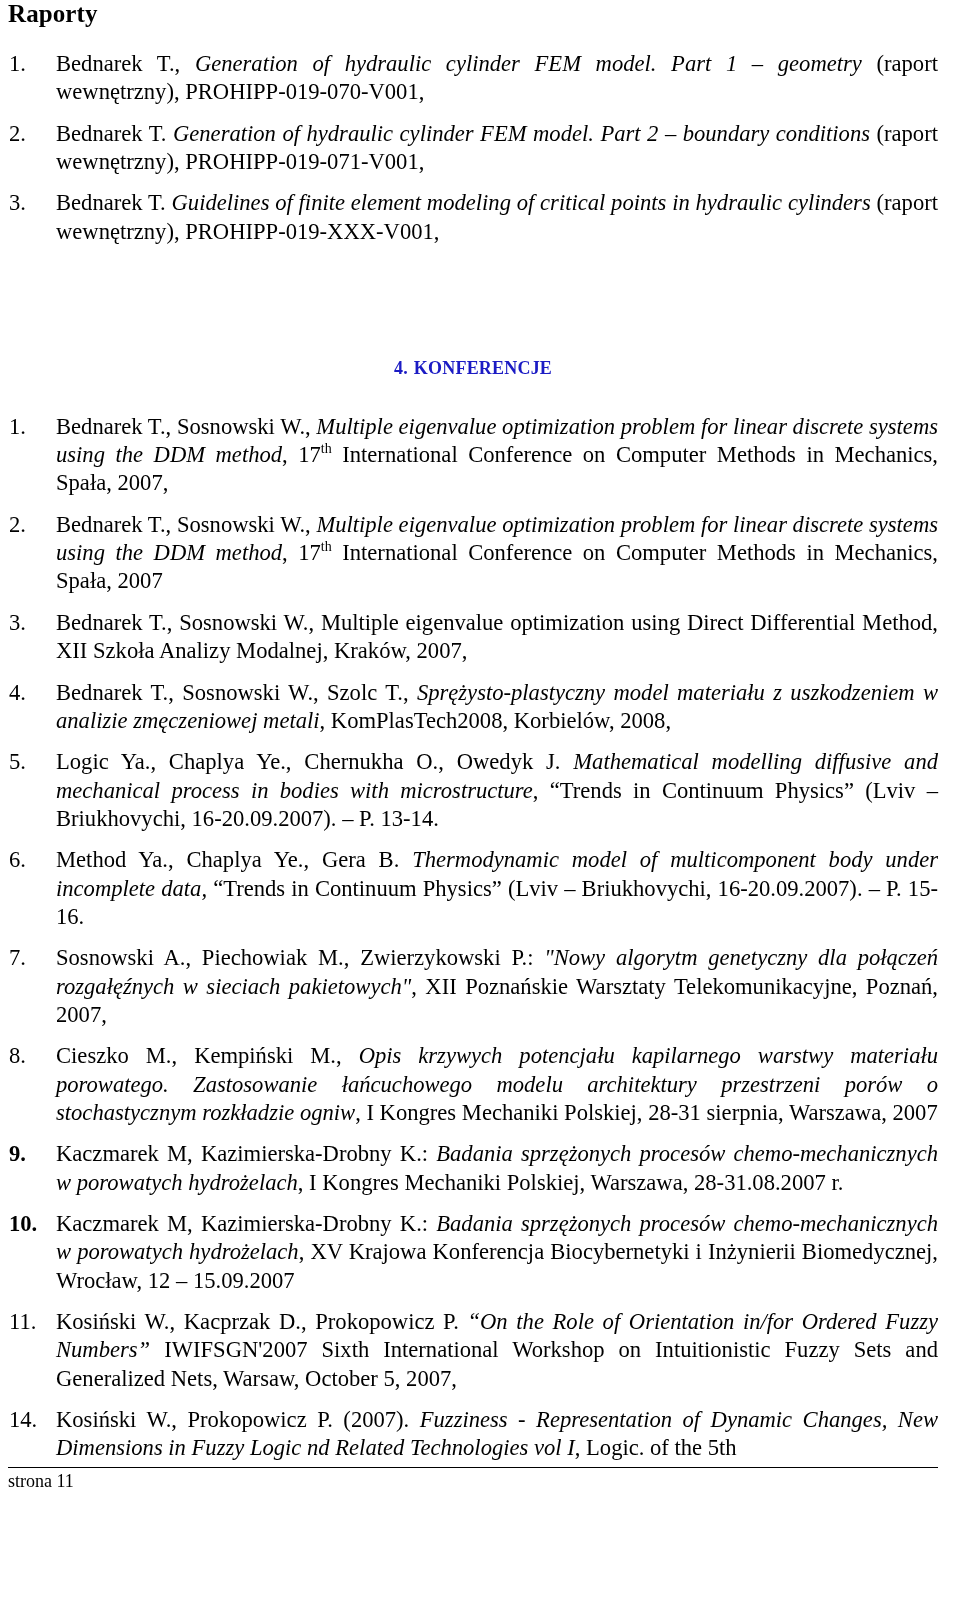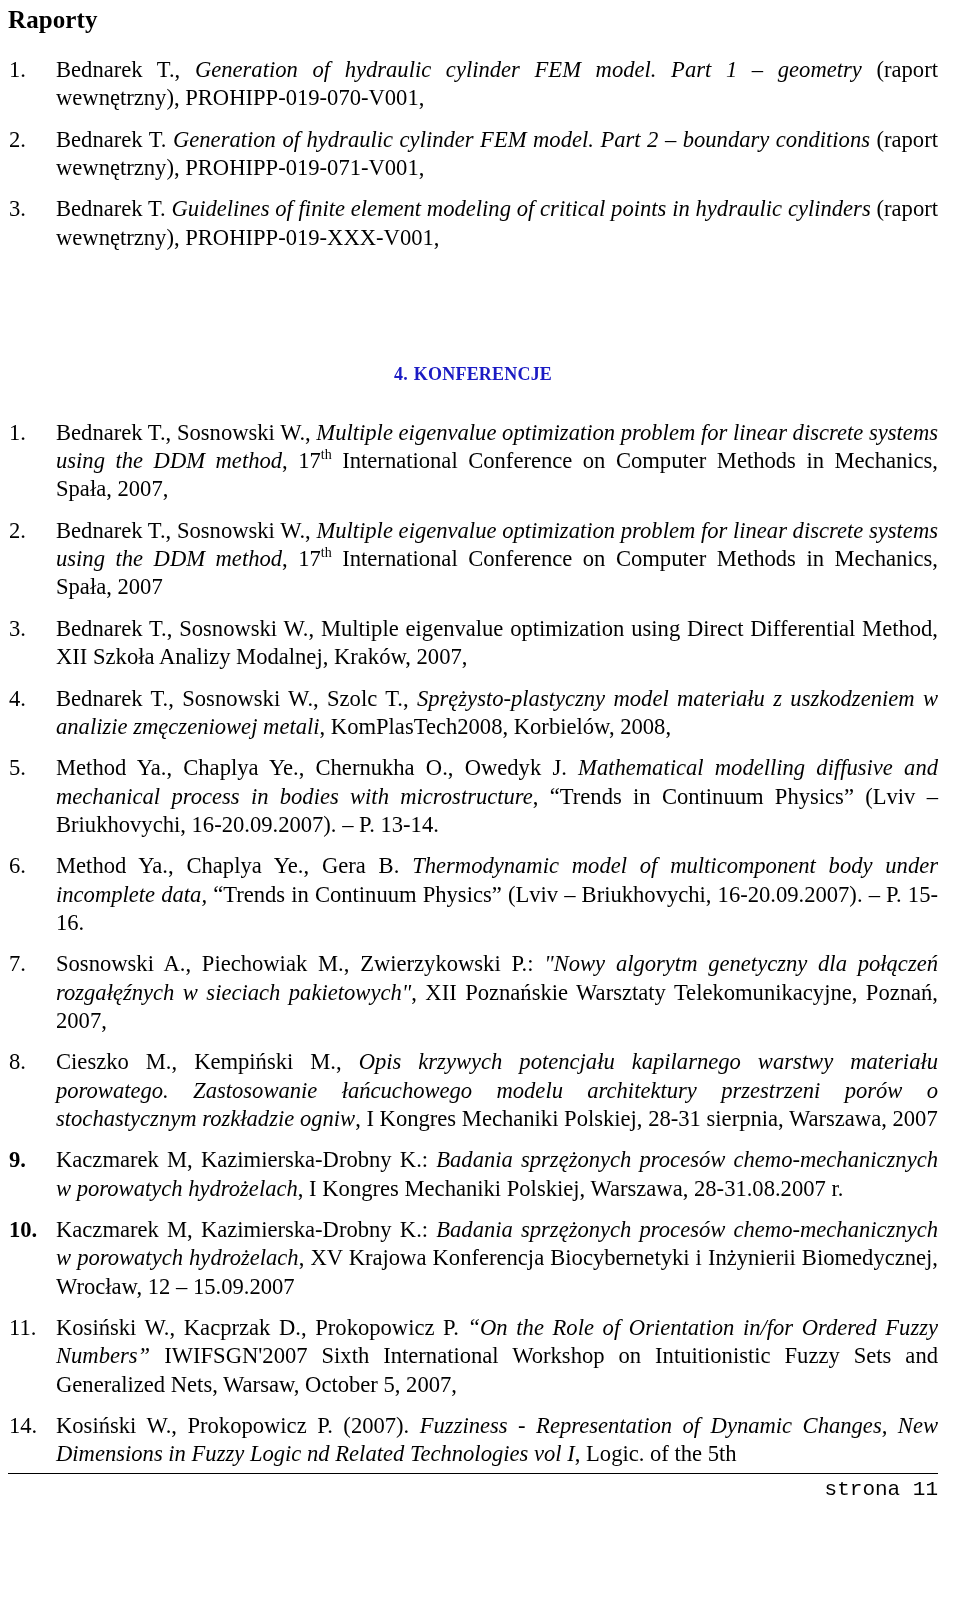--- a/index.html
+++ b/index.html
@@ -14,21 +14,21 @@
     font-family: "Liberation Serif", "DejaVu Serif", serif;
     color: #000000;
     -webkit-font-smoothing: antialiased;
   }
 
   .page {
     position: relative;
     width: 960px;
     min-height: 1609px;
     box-sizing: border-box;
-    padding: 6px 22px 0 8px;
+    padding: 0 22px 0 8px;
   }
 
   
   .section-title {
     font-size: 25px;
     font-weight: bold;
     line-height: 1.12;
     margin: 0 0 22px 0;
     letter-spacing: 0.1px;
   }
@@ -97,25 +97,24 @@
     margin-top: 4px;
     padding-top: 0;
   }
   .footer-rule {
     border: 0;
     border-top: 1.6px solid #000000;
     margin: 2px 0 3px 0;
     width: 100%;
   }
   .footer-text {
-    text-align: right;
-    font-size: 21px;
+    text-align: left;
+    font-size: 18px;
     line-height: 1.2;
     padding-bottom: 6px;
-    font-family: Liberation Mono, monospace;
   }
 </style>
 </head>
 <body>
 
 <div class="page">
 
   <h2 class="section-title">Raporty</h2>
 
   <ol class="ref-list">
@@ -160,21 +159,21 @@
       <span class="ref-body"><b>Bednarek T., Sosnowski W.,</b><span> </span><span>Multiple eigenvalue optimization using Direct Differential Method, XII Szkoła Analizy Modalnej, Kraków, 2007,</span></span>
     </li>
 
     <li class="ref-item">
       <span class="ref-num">4.</span>
       <span class="ref-body"><b>Bednarek T., Sosnowski W</b><span>., Szolc T., </span><i>Sprężysto-plastyczny model materiału z uszkodzeniem w analizie zmęczeniowej metali</i><span>, KomPlasTech2008, Korbielów, 2008,</span></span>
     </li>
 
     <li class="ref-item">
       <span class="ref-num">5.</span>
-      <span class="ref-body"><span>Method Ya</span><b>., Chaplya Ye</b><span>., Chernukha O., Owedyk J. </span><i>Mathematical modelling diffusive and mechanical process in bodies with microstructure</i><span>, “Trends in Continuum Physics” (Lviv – Briukhovychi, 16-20.09.2007). – P. 13-14.</span></span>
+      <span class="ref-body"><span>Logic Ya</span><b>., Chaplya Ye</b><span>., Chernukha O., Owedyk J. </span><i>Mathematical modelling diffusive and mechanical process in bodies with microstructure</i><span>, “Trends in Continuum Physics” (Lviv – Briukhovychi, 16-20.09.2007). – P. 13-14.</span></span>
     </li>
 
     <li class="ref-item">
       <span class="ref-num">6.</span>
       <span class="ref-body"><span>Method Ya., </span><b>Chaplya Ye</b><span>., Gera B. </span><i>Thermodynamic model of multicomponent body under incomplete data,</i><span> “Trends in Continuum Physics” (Lviv – Briukhovychi, 16-20.09.2007). – P. 15-16.</span></span>
     </li>
 
     <li class="ref-item">
       <span class="ref-num">7.</span>
       <span class="ref-body"><span>Sosnowski A., </span><b>Piechowiak M.,</b><span> Zwierzykowski P.: </span><i>"Nowy algorytm genetyczny dla połączeń rozgałęźnych w sieciach pakietowych"</i><span>, XII Poznańskie Warsztaty Telekomunikacyjne, Poznań, 2007,</span></span>

